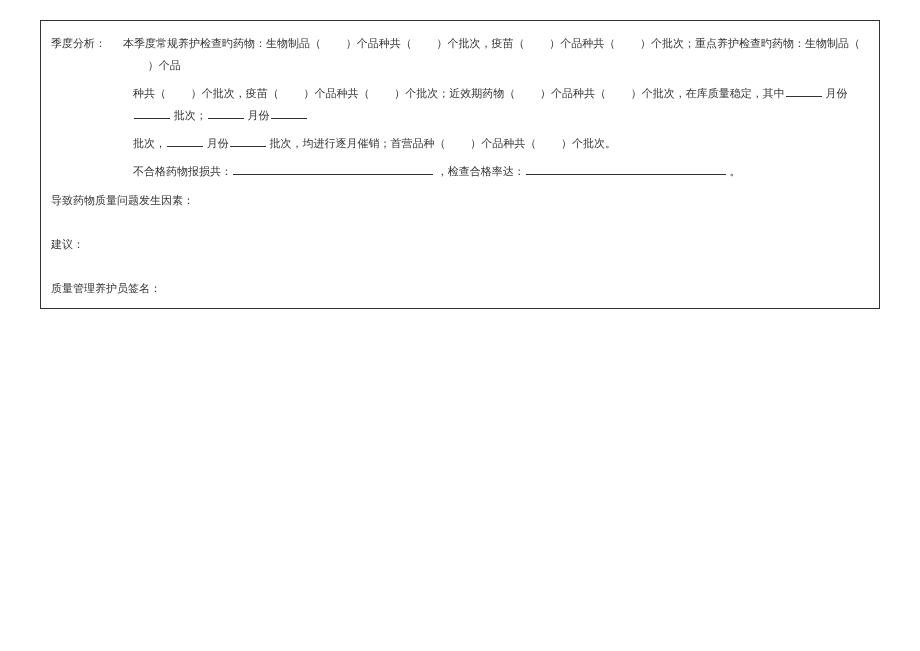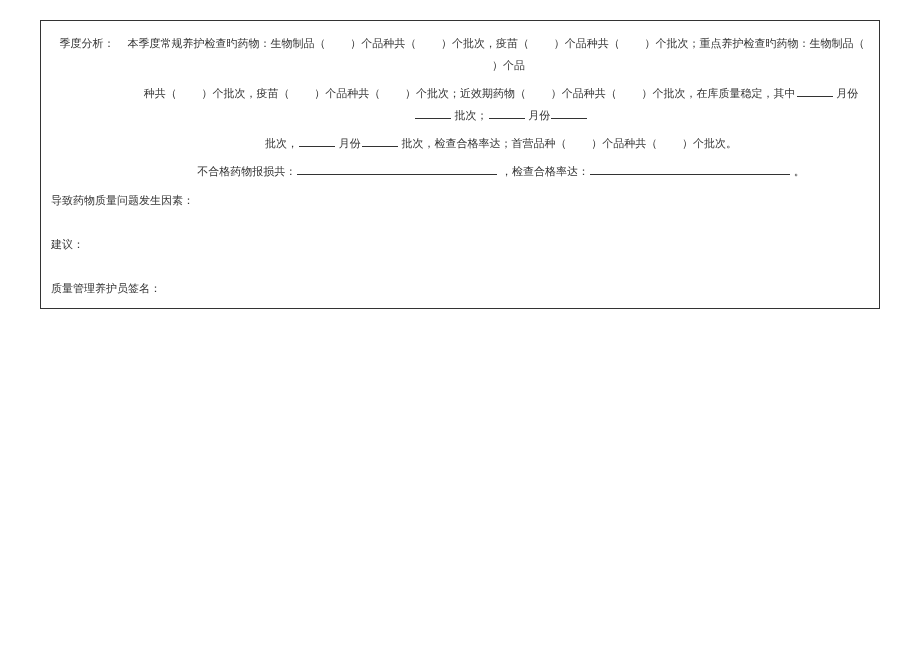--- a/index.html
+++ b/index.html
@@ -13,21 +13,20 @@
     }
     .form-box {
       border: 1px solid #333;
       padding: 8px 0 8px 0;
     }
     .row {
       display: flex;
       align-items: flex-start;
       padding: 3px 10px;
       line-height: 2.0;
-      text-align: center;
     }
     .label-col {
       width: 72px;
       flex-shrink: 0;
       white-space: nowrap;
     }
     .content-col {
       flex: 1;
     }
     .indent {
@@ -96,21 +95,21 @@
       <span>月份</span><span class="blank-short"></span>
       <span>批次；</span><span class="blank-short"></span>
       <span>月份</span><span class="blank-short"></span>
     </div>
   </div>
 
   <div class="row indent">
     <div class="content-col">
       <span>批次，</span><span class="blank-short"></span>
       <span>月份</span><span class="blank-short"></span>
-      <span>批次，检查合格率达；首营品种（</span><span class="p-gap"></span>
+      <span>批次，均进行逐月催销；首营品种（</span><span class="p-gap"></span>
       <span>）个品种共（</span><span class="p-gap"></span>
       <span>）个批次。</span>
     </div>
   </div>
 
 
 
   <div class="row indent">
     <div class="content-col">
       <span>不合格药物报损共：</span><span class="blank-long"></span>

